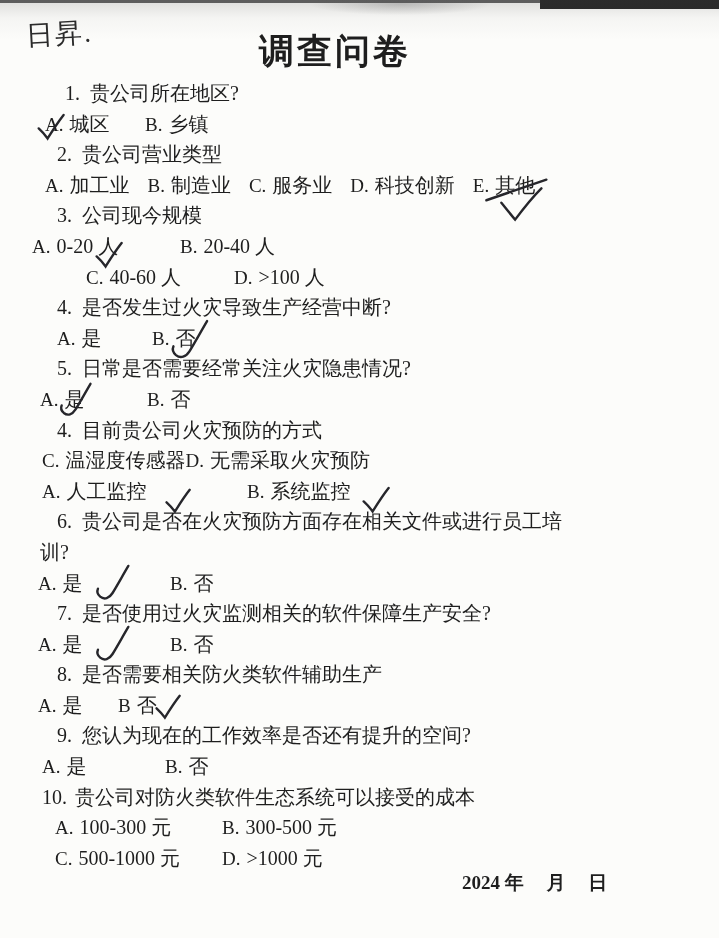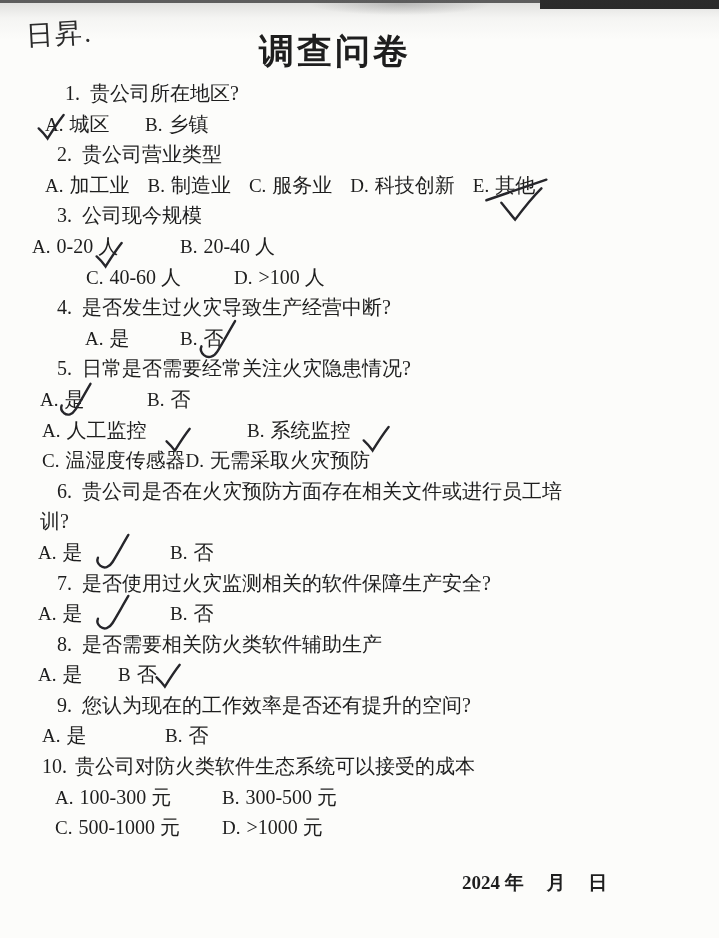--- a/index.html
+++ b/index.html
@@ -66,33 +66,34 @@
       <div class="line opt-line" style="padding-left: 45px;"><span class="opt"><span class="opt-label">A.</span><span class="opt-text">加工业</span></span><span class="opt" style="margin-left: 18px;"><span class="opt-label">B.</span><span class="opt-text">制造业</span></span><span class="opt" style="margin-left: 18px;"><span class="opt-label">C.</span><span class="opt-text">服务业</span></span><span class="opt" style="margin-left: 18px;"><span class="opt-label">D.</span><span class="opt-text">科技创新</span></span><span class="opt" style="margin-left: 18px;"><span class="opt-label">E.</span><span class="opt-text">其他</span><svg viewBox="0 0 100 80" class="check-svg" style="width: 64px; height: 50px; left: 12px; top: 4px;">
             <path d="M1,42 L97,9"></path>
             <path d="M25,46 C33,56 41,66 47,73 C59,57 75,37 89,23"></path>
           </svg></span></div>
       <div class="line q-line" style="padding-left: 57px;"><span class="q-num">3.</span><span class="q-text">公司现今规模</span></div>
       <div class="line opt-line" style="padding-left: 32px;"><span class="opt" style="min-width: 148px;"><span class="opt-label">A.</span><span class="opt-text">0-20 人</span><svg viewBox="0 0 100 100" class="check-svg" style="width: 34px; height: 28px; left: 60px; top: 10px;">
             <path d="M6,55 C18,66 30,80 38,91 C56,62 80,26 95,7"></path>
           </svg></span><span class="opt"><span class="opt-label">B.</span><span class="opt-text">20-40 人</span></span></div>
       <div class="line opt-line" style="padding-left: 86px;"><span class="opt" style="min-width: 148px;"><span class="opt-label">C.</span><span class="opt-text">40-60 人</span></span><span class="opt"><span class="opt-label">D.</span><span class="opt-text">&gt;100 人</span></span></div>
       <div class="line q-line" style="padding-left: 57px;"><span class="q-num">4.</span><span class="q-text">是否发生过火灾导致生产经营中断?</span></div>
-      <div class="line opt-line" style="padding-left: 57px;"><span class="opt" style="min-width: 95px; margin-left: 28px;"><span class="opt-label">A.</span><span class="opt-text">是</span></span><span class="opt"><span class="opt-label">B.</span><span class="opt-text">否</span><svg viewBox="0 0 100 100" class="check-svg" style="width: 50px; height: 42px; left: 12px; top: -4px;">
+      <div class="line opt-line" style="padding-left: 57px;"><span class="opt" style="min-width: 95px;"><span class="opt-label">A.</span><span class="opt-text">是</span></span><span class="opt"><span class="opt-label">B.</span><span class="opt-text">否</span><svg viewBox="0 0 100 100" class="check-svg" style="width: 50px; height: 42px; left: 12px; top: -4px;">
             <path d="M93,5 C76,34 61,61 51,77 C43,90 30,95 19,86 C12,80 10,72 13,65"></path>
           </svg></span></div>
       <div class="line q-line" style="padding-left: 57px;"><span class="q-num">5.</span><span class="q-text">日常是否需要经常关注火灾隐患情况?</span></div>
       <div class="line opt-line" style="padding-left: 40px;"><span class="opt" style="min-width: 107px;"><span class="opt-label">A.</span><span class="opt-text">是</span><svg viewBox="0 0 100 100" class="check-svg" style="width: 42px; height: 36px; left: 14px; top: -2px;">
             <path d="M93,5 C76,34 61,61 51,77 C43,90 30,95 19,86 C12,80 10,72 13,65"></path>
           </svg></span><span class="opt"><span class="opt-label">B.</span><span class="opt-text">否</span></span></div>
+      <div class="line q-line" style="padding-left: 57px;"><span class="q-num">4.</span><span class="q-text">目前贵公司火灾预防的方式</span></div>
+      <div class="line opt-line" style="padding-left: 42px;"><span class="opt" style="min-width: 135px;"><span class="opt-label">C.</span><span class="opt-text">温湿度传感器</span></span><span class="opt"><span class="opt-label">D.</span><span class="opt-text">无需采取火灾预防</span></span></div>
       <div class="line opt-line" style="padding-left: 42px;"><span class="opt" style="min-width: 205px;"><span class="opt-label">A.</span><span class="opt-text">人工监控</span><svg viewBox="0 0 100 100" class="check-svg" style="width: 48px; height: 26px; left: 112px; top: 12px;">
             <path d="M6,55 C18,66 30,80 38,91 C56,62 80,26 95,7"></path>
           </svg></span><span class="opt"><span class="opt-label">B.</span><span class="opt-text">系统监控</span><svg viewBox="0 0 100 100" class="check-svg" style="width: 42px; height: 28px; left: 108px; top: 10px;">
             <path d="M6,55 C18,66 30,80 38,91 C56,62 80,26 95,7"></path>
           </svg></span></div>
-      <div class="line opt-line" style="padding-left: 42px;"><span class="opt" style="min-width: 135px;"><span class="opt-label">C.</span><span class="opt-text">温湿度传感器</span></span><span class="opt"><span class="opt-label">D.</span><span class="opt-text">无需采取火灾预防</span></span></div>
       <div class="line q-line" style="padding-left: 57px;"><span class="q-num">6.</span><span class="q-text">贵公司是否在火灾预防方面存在相关文件或进行员工培</span></div>
       <div class="line q-cont" style="padding-left: 40px;">训?</div>
       <div class="line opt-line" style="padding-left: 38px;"><span class="opt" style="min-width: 132px;"><span class="opt-label">A.</span><span class="opt-text">是</span><svg viewBox="0 0 100 100" class="check-svg" style="width: 44px; height: 38px; left: 52px; top: -4px;">
             <path d="M93,5 C76,34 61,61 51,77 C43,90 30,95 19,86 C12,80 10,72 13,65"></path>
           </svg></span><span class="opt"><span class="opt-label">B.</span><span class="opt-text">否</span></span></div>
       <div class="line q-line" style="padding-left: 57px;"><span class="q-num">7.</span><span class="q-text">是否使用过火灾监测相关的软件保障生产安全?</span></div>
       <div class="line opt-line" style="padding-left: 38px;"><span class="opt" style="min-width: 132px;"><span class="opt-label">A.</span><span class="opt-text">是</span><svg viewBox="0 0 100 100" class="check-svg" style="width: 44px; height: 38px; left: 52px; top: -4px;">
             <path d="M93,5 C76,34 61,61 51,77 C43,90 30,95 19,86 C12,80 10,72 13,65"></path>
           </svg></span><span class="opt"><span class="opt-label">B.</span><span class="opt-text">否</span></span></div>
       <div class="line q-line" style="padding-left: 57px;"><span class="q-num">8.</span><span class="q-text">是否需要相关防火类软件辅助生产</span></div>

